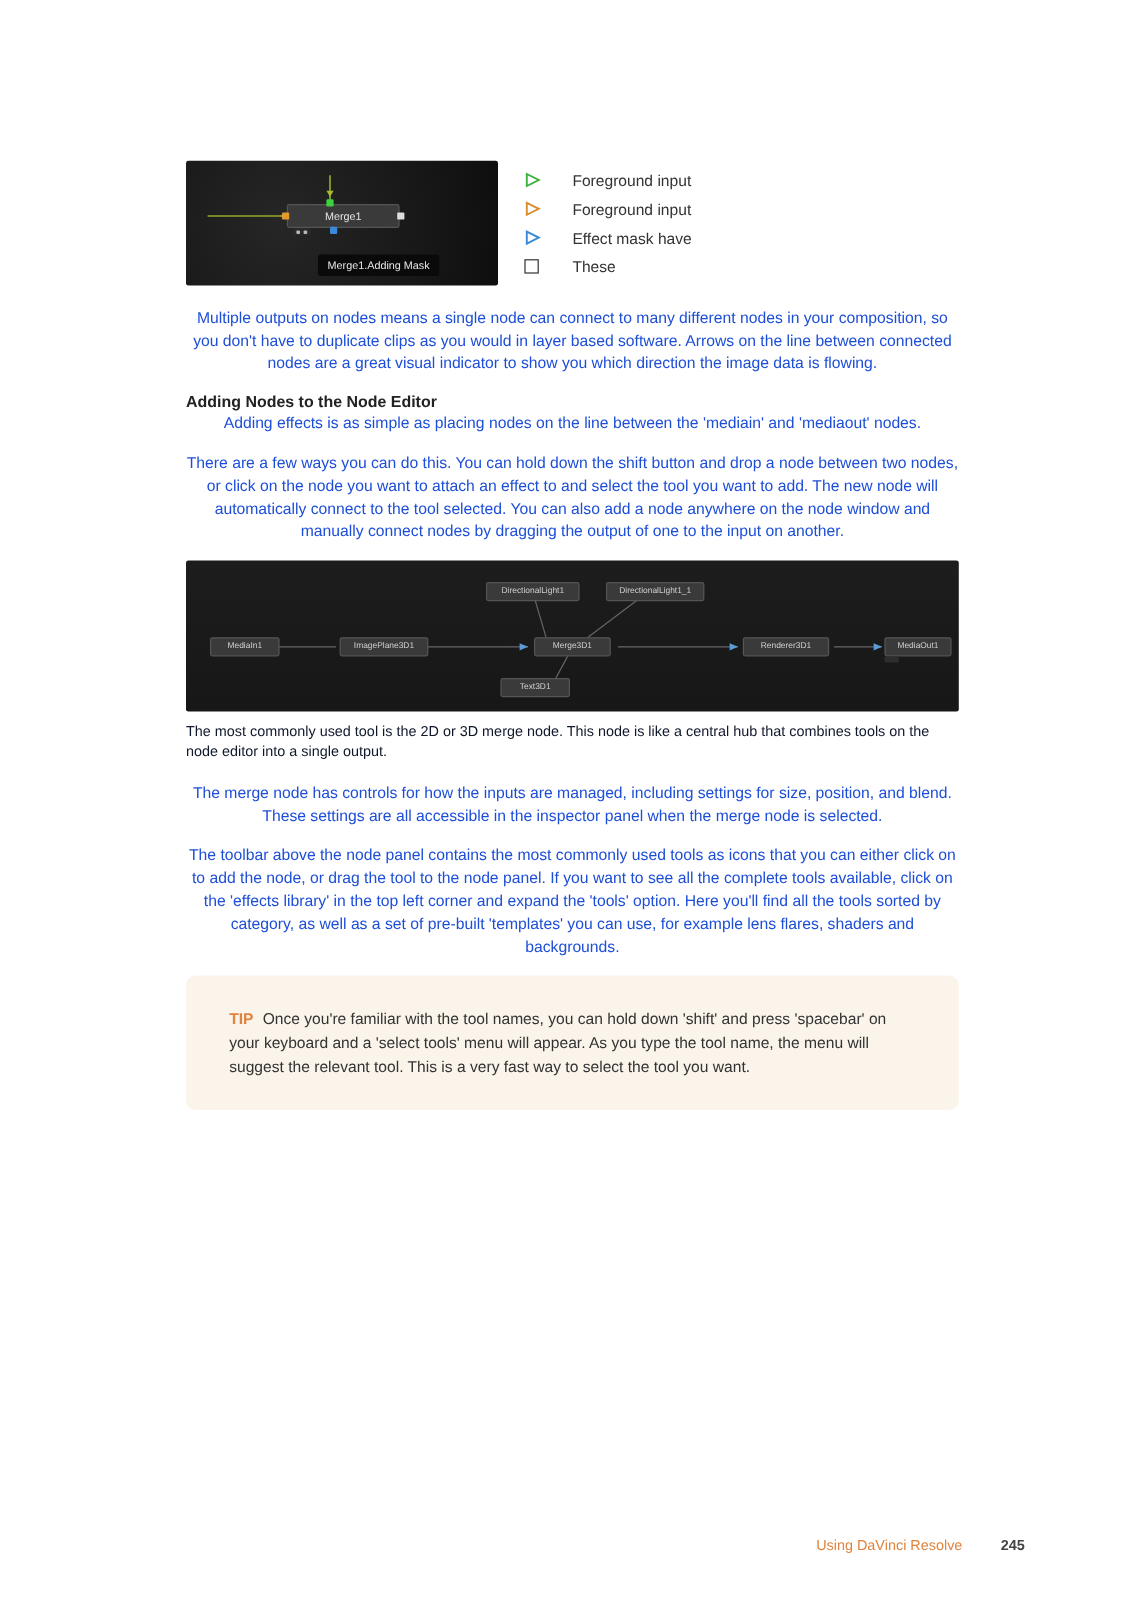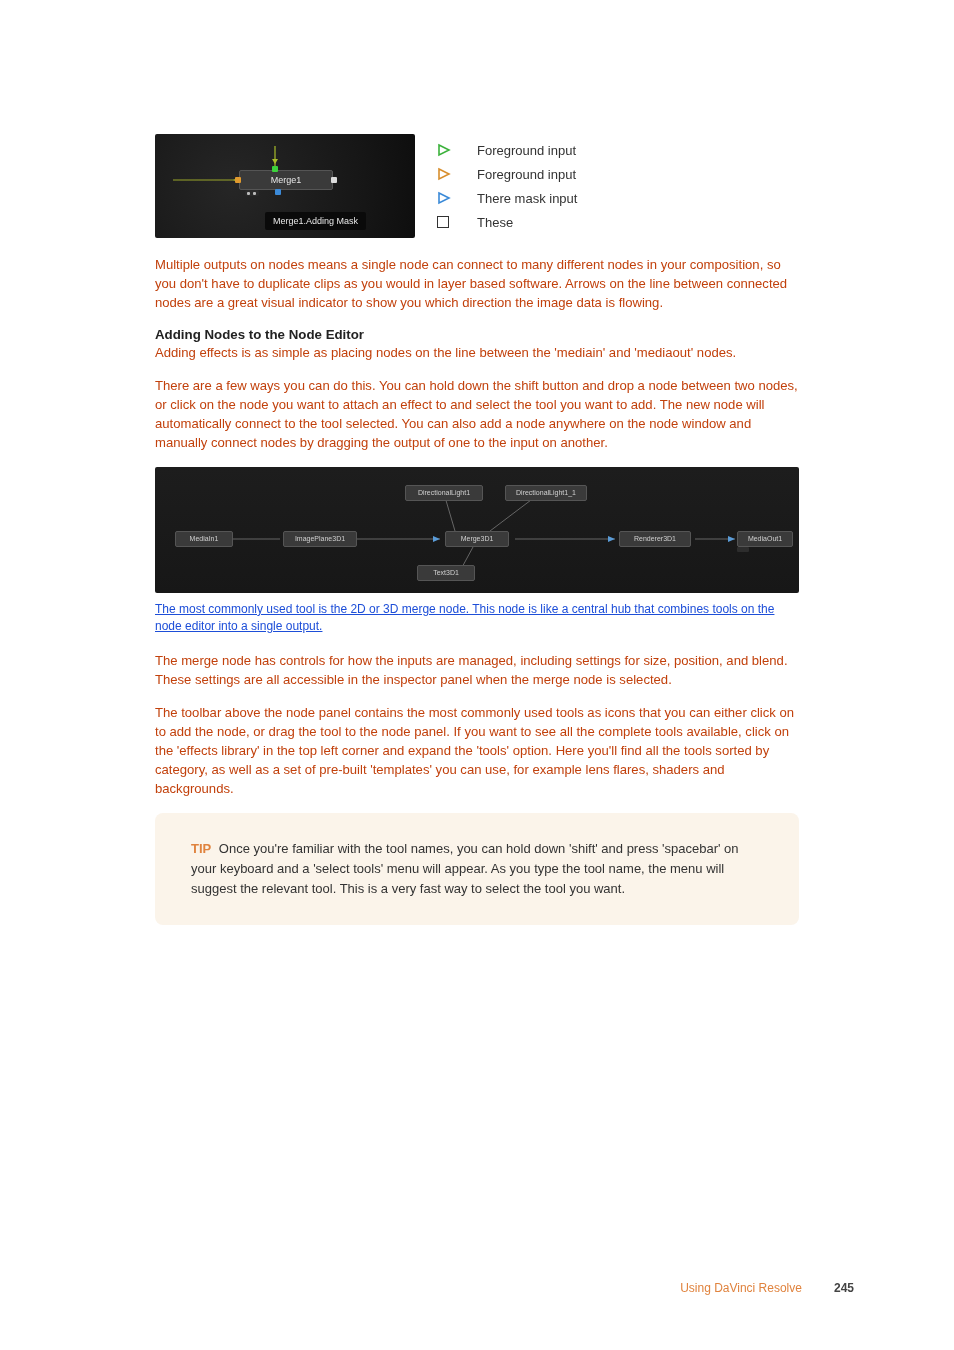--- a/index.html
+++ b/index.html
@@ -30,32 +30,32 @@
   .dot.blue { background:#3b8ad8; }
   .dot.white { background:#dcdcdc; }
   .ndots { position:absolute; left:90px; top:56px; width:14px; height:6px; background:#2a2a2a; border-radius:2px; }
   .ndots::before,.ndots::after{ content:""; position:absolute; top:1.5px; width:3px; height:3px; background:#bbb; border-radius:1px;}
   .ndots::before{left:2px;} .ndots::after{left:8px;}
   .legend { display: flex; flex-direction: column; gap: 9px; }
   .legend-row { display: flex; align-items: center; gap: 28px; font-size: 13px; color: #333; }
   .tri-outline { width:12px; height:14px; position:relative; }
   .tri-outline svg { width:14px; height:14px; display:block; }
   .sq { width: 12px; height: 12px; border: 1.5px solid #333; background: #fff; }
-  .para { font-size: 13.1px; line-height: 1.45; color: #c2410c; margin-bottom: 14px; }
+  .para { font-size: 13.1px; line-height: 1.45; color: #1d4ed8; margin-bottom: 14px; text-align: center; }
   h3.sect { font-size: 13.3px; font-weight: 700; color: #222; margin-top: 6px; margin-bottom: 2px; }
   .figure2 {
     width: 644px; height: 126px; margin: 6px 0 8px 0;
     background: linear-gradient(#1d1d1d,#171717);
     position: relative; border-radius: 2px; overflow: hidden;
   }
   .mini-node {
     position: absolute; height: 16px; background: #3a3a3a; border:1px solid #555; border-radius:2px;
     color:#d0d0d0; font-size:7px; line-height:14px; text-align:center; white-space:nowrap;
   }
-  .caption { font-size: 12px; color: #1d4ed8; line-height: 1.45; margin-bottom: 16px; text-decoration: underline; }
+  .caption { font-size: 12px; color: #0f172a; line-height: 1.45; margin-bottom: 16px; }
   .tipbox {
     background: #fbf4ea; border-radius: 8px;
     padding: 26px 36px; margin-top: 14px;
     font-size: 13px; line-height: 1.55; color: #333;
   }
   .tipbox .tip-label { color: #e0833e; font-weight: 700; margin-right: 4px; text-align: right; }
   .footer { position: absolute; bottom: 55px; right: 100px; display: flex; align-items: flex-end; gap: 32px; margin-left: 10px; }
   .footer .section-name { color: #e0833e; font-size: 12px; }
   .footer .page-num { color: #444; font-size: 12px; font-weight: 700; }
 </style>
@@ -98,21 +98,21 @@
             </svg>
           </span>
         <span>Foreground input</span>
       </div>
       <div class="legend-row">
         <span class="tri-outline">
             <svg viewBox="0 0 14 14">
               <path d="M2 2 L12 7 L2 12 Z" fill="none" stroke="#3b8ad8" stroke-width="1.6"></path>
             </svg>
           </span>
-        <span>There mask input</span>
+        <span>Effect mask have</span>
       </div>
       <div class="legend-row">
         <span class="sq"></span>
         <span>These</span>
       </div>
     </div>
   </div>
 
   <p class="para">Multiple outputs on nodes means a single node can connect to many different nodes in your composition, so you don't have to duplicate clips as you would in layer based software. Arrows on the line between connected nodes are a great visual indicator to show you which direction the image data is flowing.</p>
 

